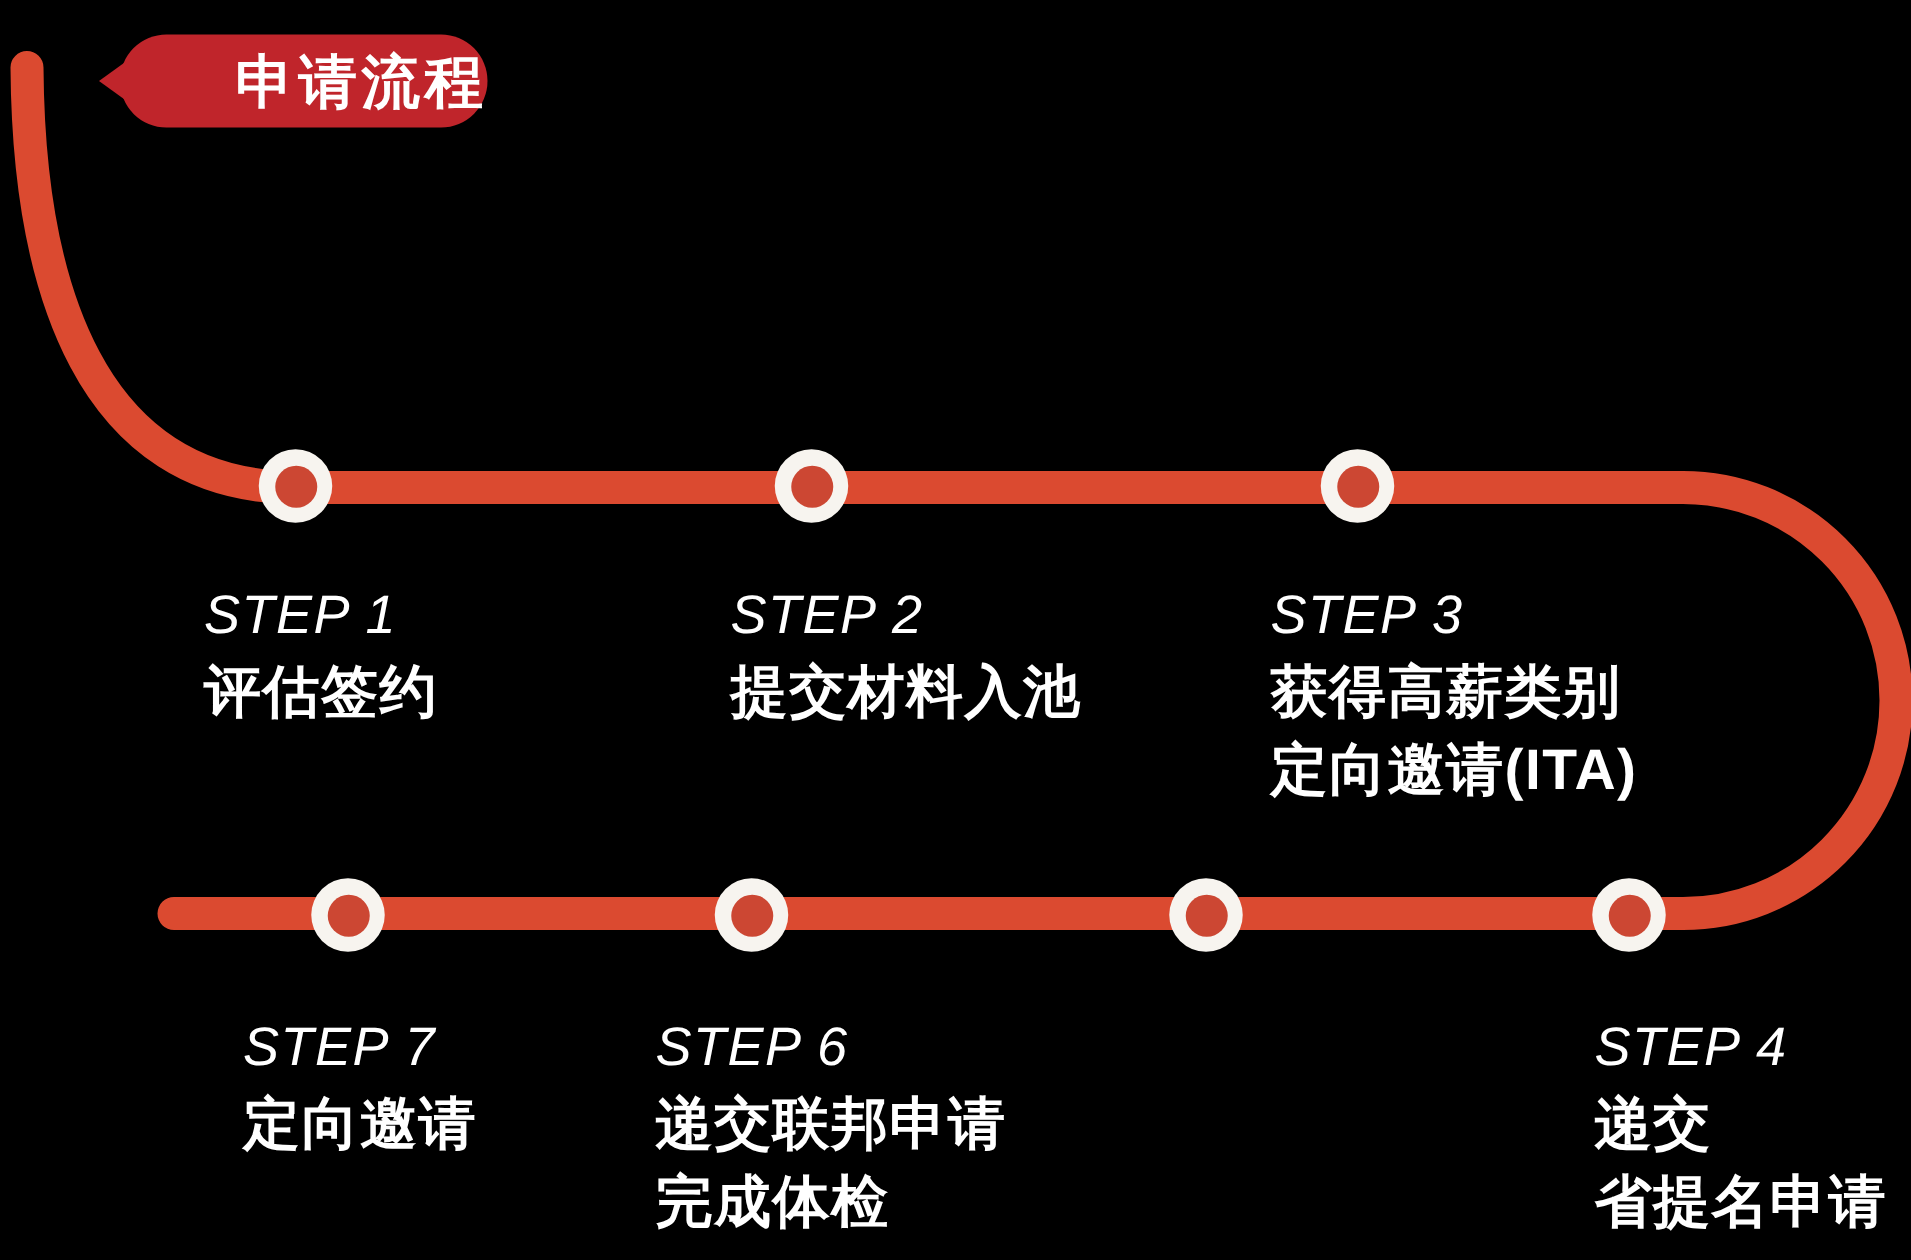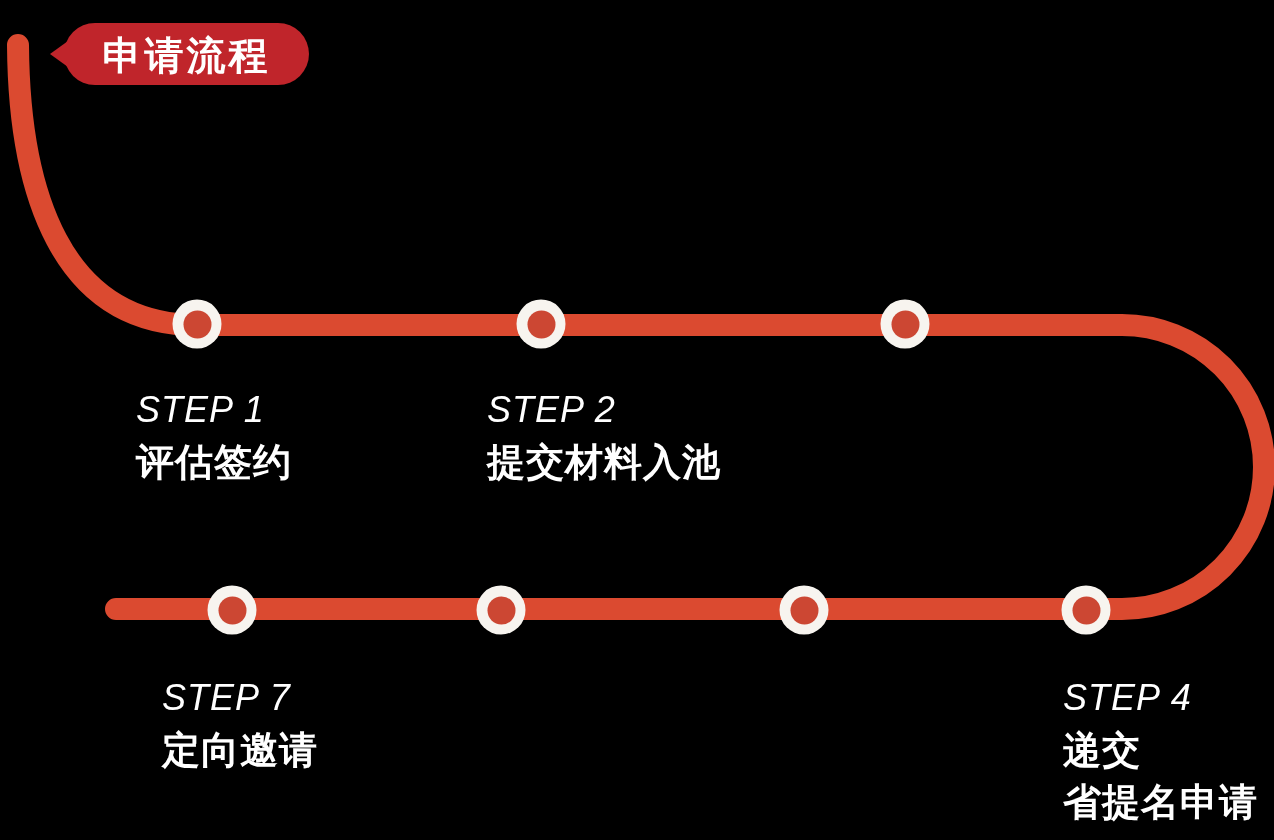--- a/index.html
+++ b/index.html
@@ -15,23 +15,23 @@
     width:1274px;height:840px;
     background:var(--background);
     font-family:"Liberation Sans","DejaVu Sans",sans-serif;
     overflow:hidden;position:relative;
   }
   .stage{position:absolute;inset:0;width:1274px;height:840px;}
   svg.flow{position:absolute;left:0;top:0;}
 
   
   .badge{
-    position:absolute;left:64px;top:23px;width:245px;height:62px;
+    position:absolute;left:80px;top:23px;width:245px;height:62px;
     background:var(--badge);border-radius:32px;
-    display:flex;align-items:center;justify-content:center;
+    display:flex;align-items:center;justify-content:flex-end;
   }
   .badge .pointer{
     position:absolute;left:-14px;top:50%;transform:translateY(-50%);
     width:0;height:0;
     border-top:13px solid transparent;
     border-bottom:13px solid transparent;
     border-right:18px solid var(--badge);
   }
   .badge .badge-text{
     color:var(--text);font-size:39px;font-weight:700;letter-spacing:3px;
@@ -101,24 +101,34 @@
   <div class="step" style="left:136px;top:384px">
     <span class="step-label">STEP 1</span>
     <span class="step-line">评估签约</span>
 
   </div>
   <div class="step" style="left:487px;top:384px">
     <span class="step-label">STEP 2</span>
     <span class="step-line">提交材料入池</span>
 
   </div>
+  <div class="step" style="left:847px;top:384px">
+    <span class="step-label">STEP 3</span>
+    <span class="step-line">获得高薪类别</span>
+    <span class="step-line">定向邀请(ITA)</span>
+  </div>
 
   <div class="step" style="left:162px;top:672px">
     <span class="step-label">STEP 7</span>
     <span class="step-line">定向邀请</span>
+  </div>
+  <div class="step" style="left:437px;top:672px">
+    <span class="step-label">STEP 6</span>
+    <span class="step-line">递交联邦申请</span>
+    <span class="step-line">完成体检</span>
   </div>
   <div class="step" style="left:1063px;top:672px">
     <span class="step-label">STEP 4</span>
     <span class="step-line">递交</span>
     <span class="step-line">省提名申请</span>
   </div>
 
 </div>
 
 </body></html>

